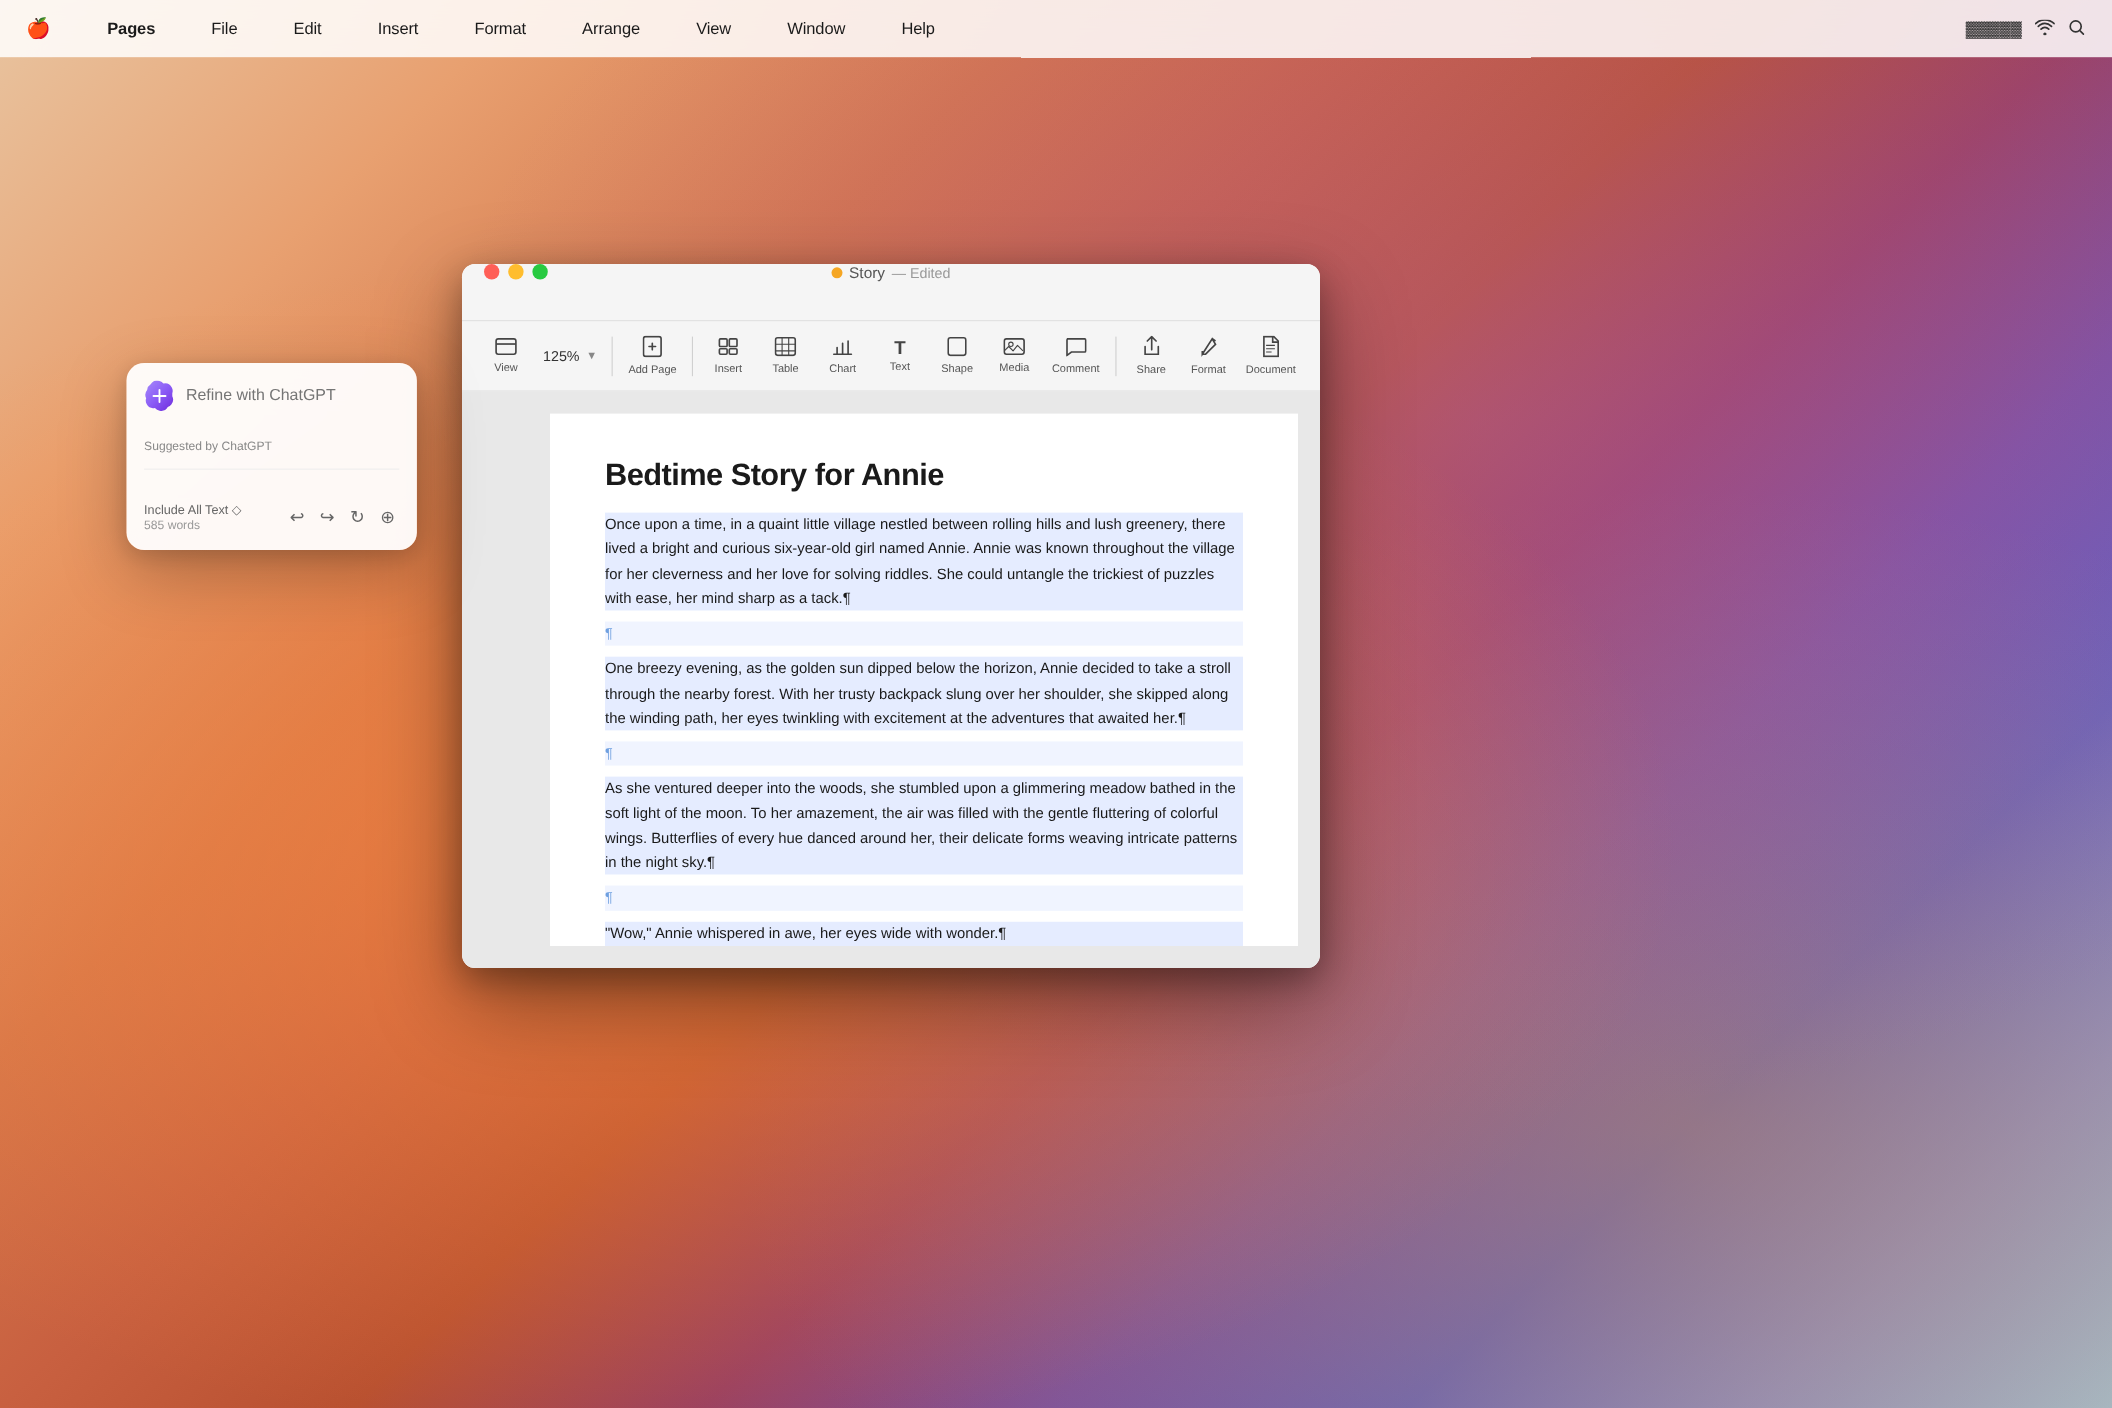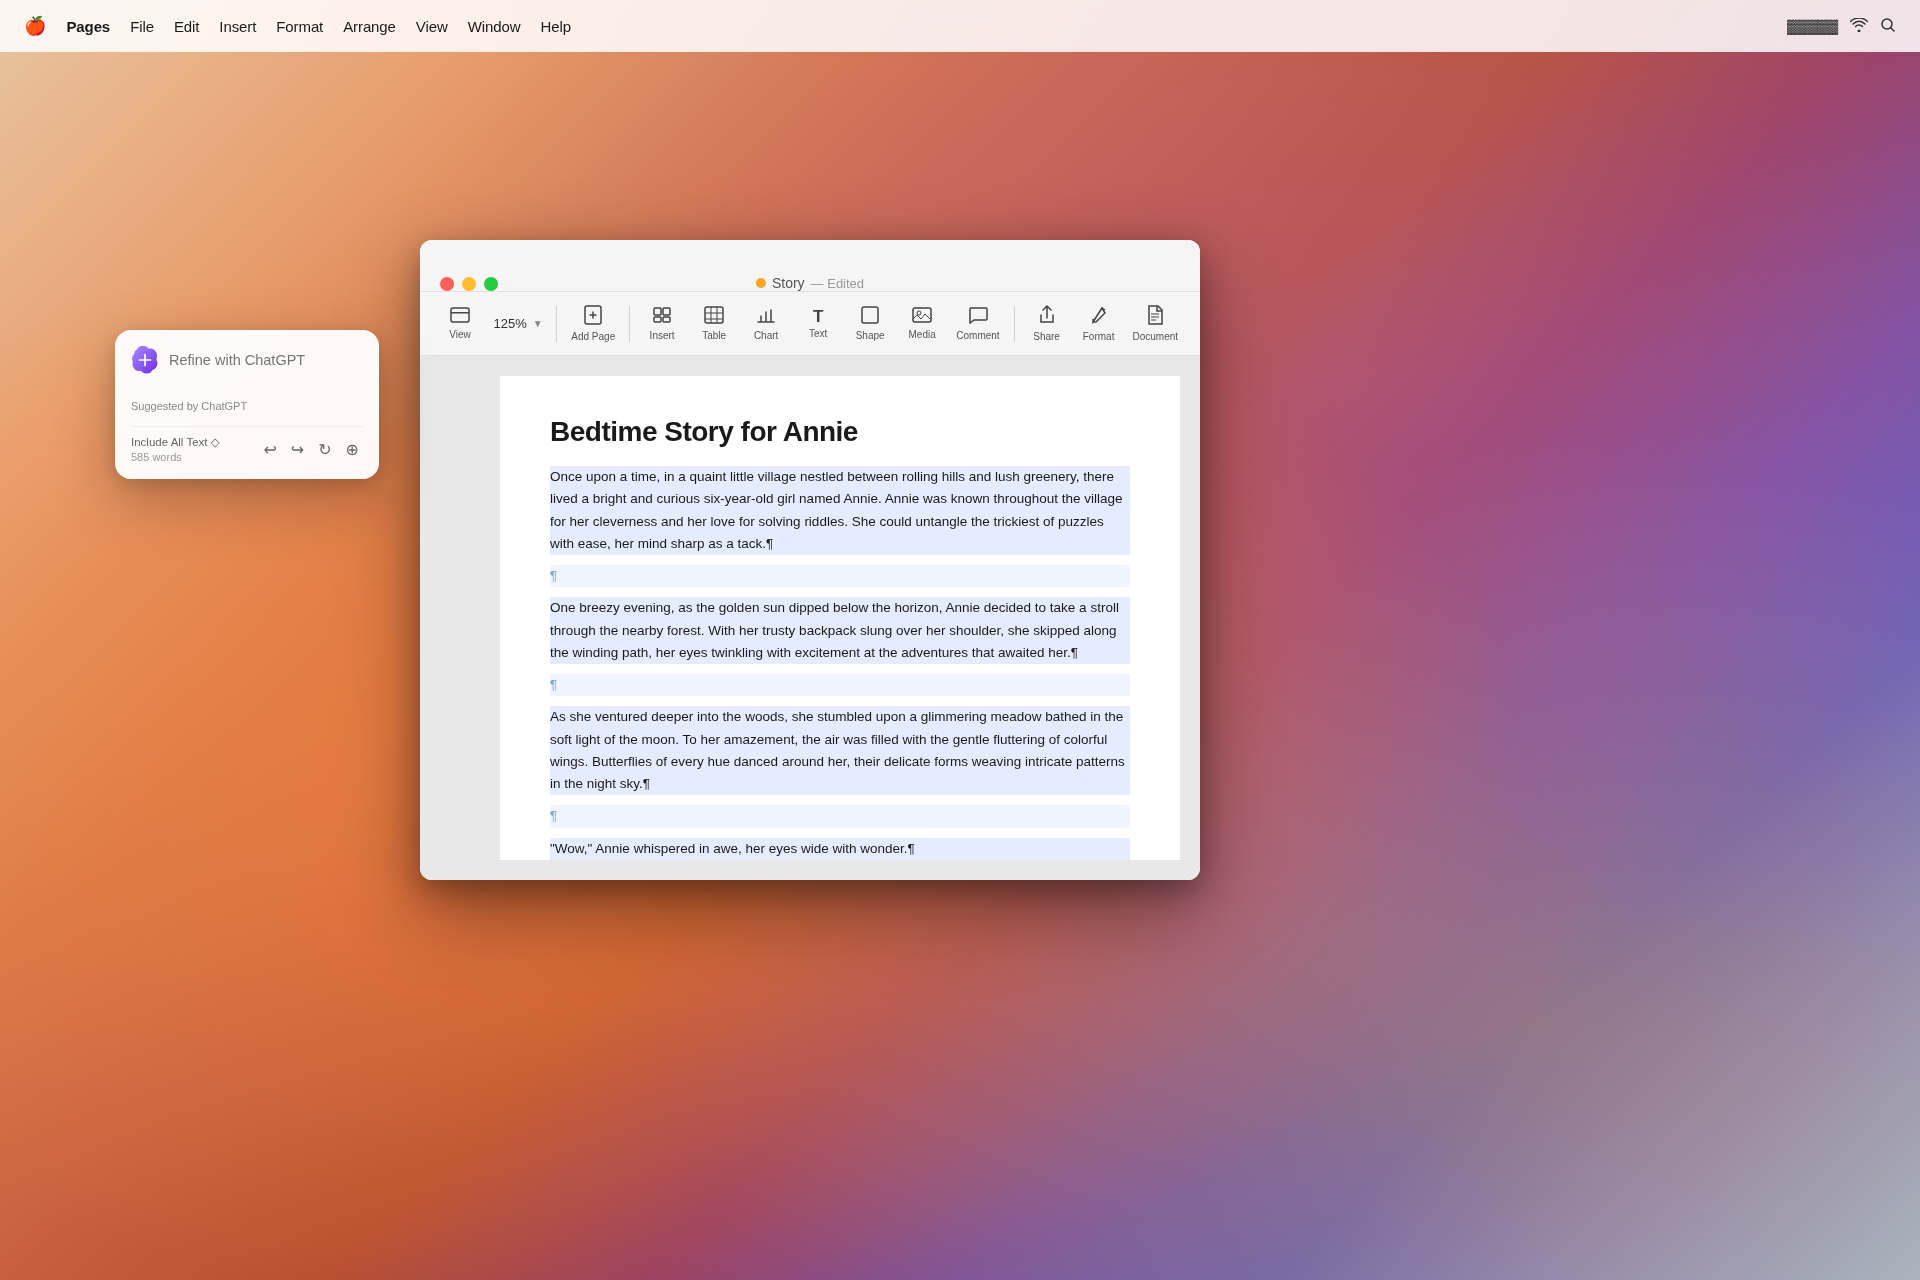--- a/index.html
+++ b/index.html
@@ -59,20 +59,21 @@
       z-index: 100;
       gap: 20px;
     }
 
     .menu-bar-item {
       font-size: 15px;
       color: #1a1a1a;
       cursor: default;
       font-weight: 400;
       letter-spacing: -0.1px;
+      margin-left: 31px;
     }
 
     .menu-bar-item.bold {
       font-weight: 600;
     }
 
     .menu-bar-right {
       margin-left: auto;
       display: flex;
       align-items: center;
@@ -99,21 +100,21 @@
       display: flex;
       flex-direction: column;
     }
 
     
     .window-titlebar {
       height: 52px;
       background: #f5f5f5;
       border-bottom: 1px solid #e0e0e0;
       display: flex;
-      align-items: flex-end;
+      align-items: flex-start;
       padding: 0 20px;
       position: relative;
       flex-shrink: 0;
     }
 
     .window-controls {
       display: flex;
       gap: 8px;
       align-items: center;
     }
@@ -315,21 +316,21 @@
       padding: 5px 12px;
     }
 
     .chip-more::before {
       content: '⌄ ';
       font-size: 13px;
     }
 
     .panel-footer {
       margin-top: 14px;
-      padding-top: 8px;
+      padding-top: 29px;
       border-top: 1px solid #eee;
       display: flex;
       align-items: center;
       justify-content: space-between;
     }
 
     .footer-left {
       display: flex;
       flex-direction: column;
       gap: 2px;

